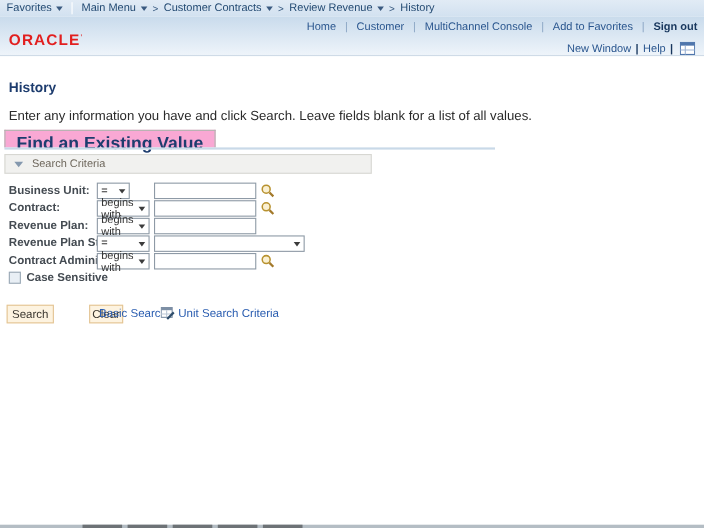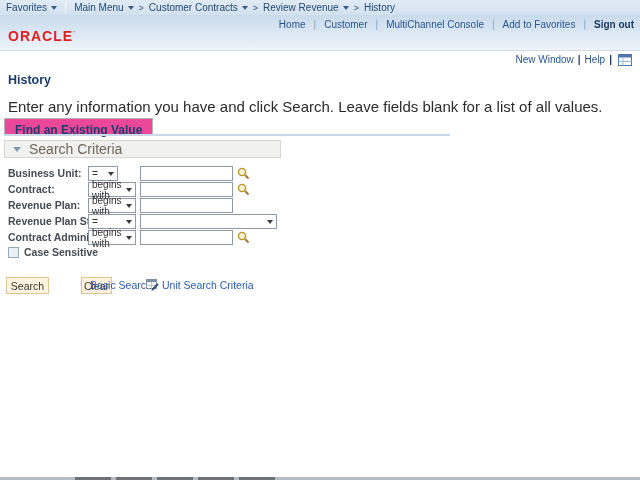--- a/index.html
+++ b/index.html
@@ -37,44 +37,44 @@
   .logo sup { font-size:6px; }
   .band-links {
     position:absolute; right:6px; top:3px; height:12px;
     display:flex; align-items:center; font-size:10px; color:#29558e; white-space:nowrap;
   }
   .band-links .sep { color:#8aa5c4; margin:0 8px; }
   .band-link { cursor:pointer; }
   .band-link.signout { font-weight:bold; color:#17365d; }
   
   .utility {
-    position:absolute; right:8px; top:54px;
-    display:flex; font-size:10px; color:#29558e; white-space:nowrap;
+    position:absolute; right:8px; top:38px;
+    display:flex; align-items:center; font-size:10px; color:#29558e; white-space:nowrap;
   }
   .utility .usep { color:#17365d; font-weight:bold; margin:0 4px; }
   .utility .ulink { cursor:pointer; }
   .utility svg { display:block; margin-left:2px; cursor:pointer; }
   
   .page-title {
     position:absolute; left:8px; top:73px;
     font-size:12.5px; font-weight:bold; color:#1d3c6e;
   }
-  .instruction { position:absolute; left:8px; top:98px; font-size:15px; color:#2b2b2b; }
+  .instruction { position:absolute; left:8px; top:98px; font-size:12px; color:#2b2b2b; }
   .tab {
     position:absolute; left:4px; top:118px; height:16px;
     padding:4px 10px; line-height:15px;
-    background:#ec4899; border:1px solid #b3b3b0; border-bottom:none;
-    font-size:12px; font-weight:bold; color:#1d3c6e; cursor:pointer;
+    background:#f9a8d4; border:1px solid #b3b3b0; border-bottom:none;
+    font-size:16px; font-weight:bold; color:#1d3c6e; cursor:pointer;
   }
   .tab-rule { position:absolute; left:4px; top:134px; width:446px; height:2px; background:#c9d9e8; }
   .criteria-bar {
-    position:absolute; left:4px; top:140px; width:277px; height:18px;
+    position:absolute; left:4px; top:140px; width:334px; height:18px;
     background:#f1f1ef; border:1px solid #d7d7d2;
     display:flex; align-items:center; padding-left:8px;
-    font-size:14px; color:#6e675c; cursor:pointer;
+    font-size:10px; color:#6e675c; cursor:pointer;
   }
   .tri-down {
     width:0; height:0; margin-right:8px;
     border-left:4px solid transparent; border-right:4px solid transparent;
     border-top:5px solid #8498ae;
   }
   
   .frm-row { position:absolute; left:0; height:15px; width:640px; }
   .frm-label {
     position:absolute; left:8px; top:1px;

